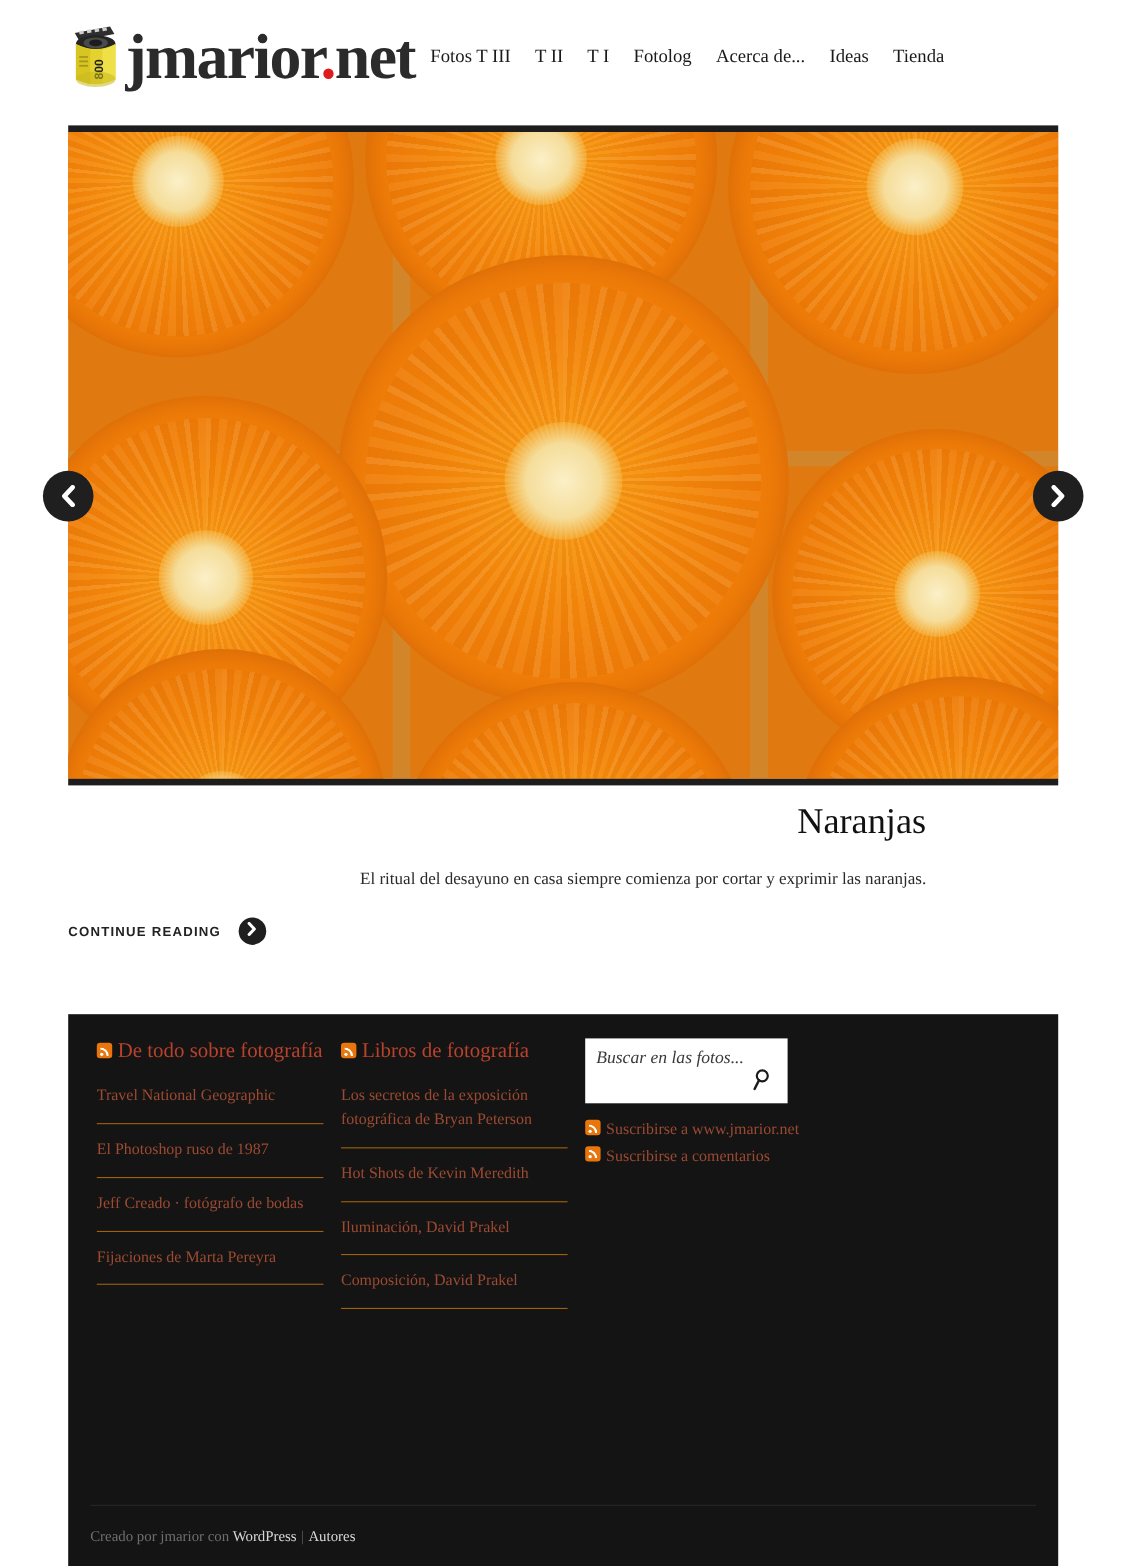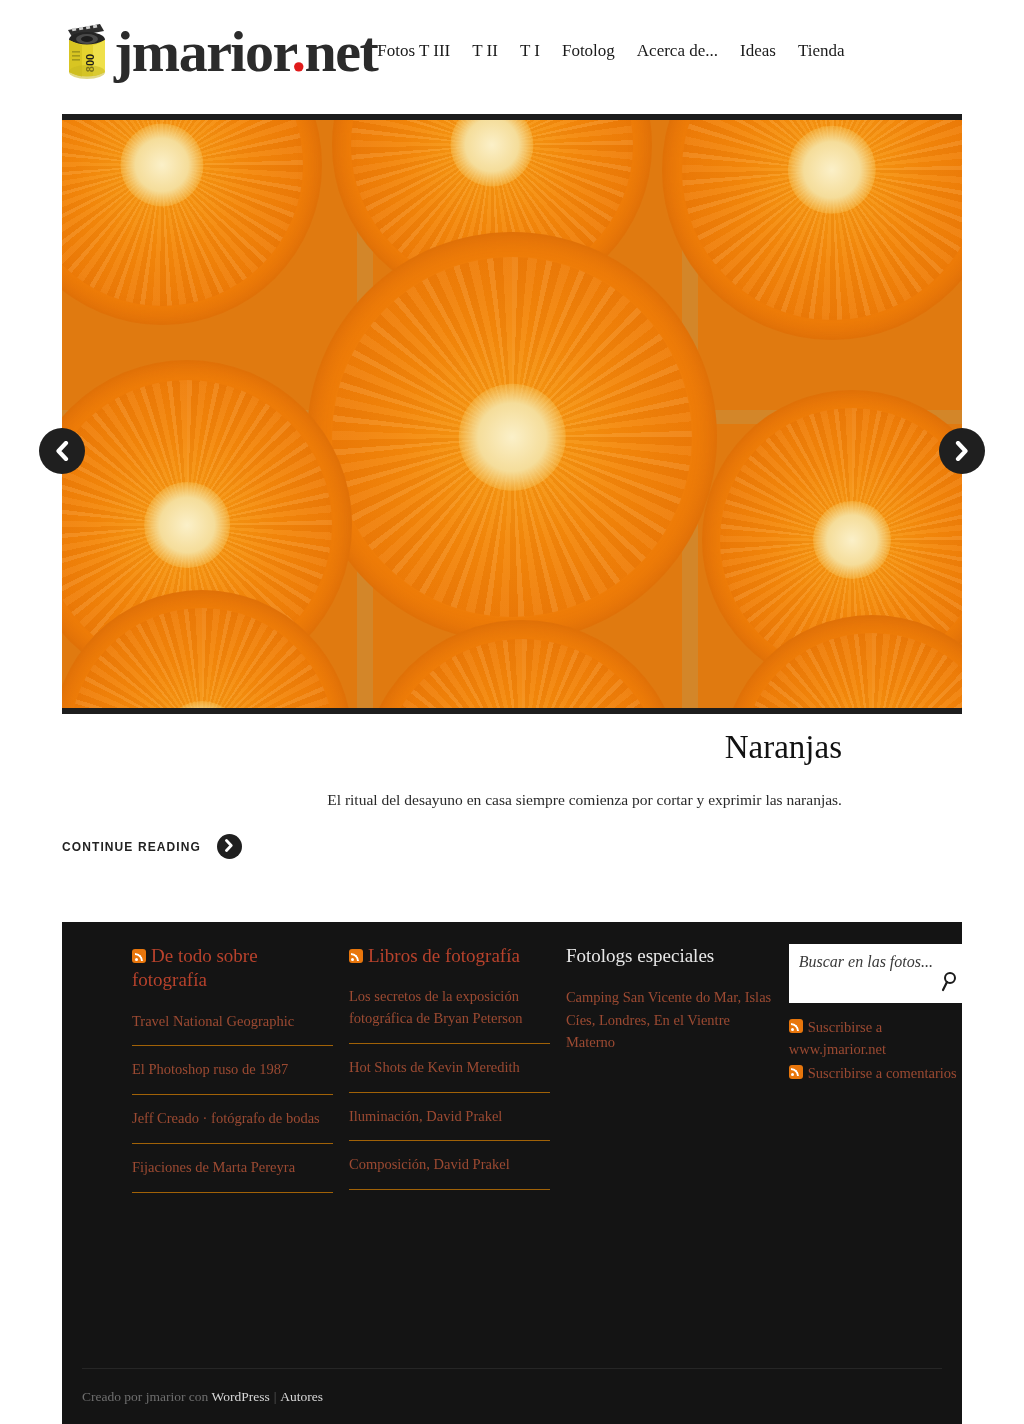--- a/index.html
+++ b/index.html
@@ -50,20 +50,21 @@
     color: #2b2b2b;
     line-height: 1;
     white-space: nowrap;
   }
   .site-title .dot { color: #e01b1b; }
 
   .main-nav {
     display: flex;
     align-items: flex-start;
     gap: 22px;
+    margin-left: 14px;
     padding-bottom: 2px;
   }
   .main-nav a {
     font-family: "Liberation Serif", serif;
     font-size: 17px;
     color: #1a1a1a;
     text-decoration: none;
     white-space: nowrap;
   }
 
@@ -209,21 +210,20 @@
     height: 502px;
     background: #141414;
   }
 
   .footer-widgets {
     position: absolute;
     left: 0; top: 0;
     width: 900px;
     display: flex;
     padding: 22px 18px 0 18px;
-    margin-left: 44px;
   }
 
   .widget-col { padding: 0 8px; }
   .col-1 { width: 222px; }
   .col-2 { width: 222px; }
   .col-3 { width: 228px; }
   .col-4 { width: 212px; }
 
   .widget-title {
     font-family: "Liberation Serif", serif;
@@ -506,24 +506,20 @@
             </li>
           <li>
               <a href="#">Iluminación, David Prakel</a>
             </li>
           <li>
               <a href="#">Composición, David Prakel</a>
             </li>
         </ul>
       </div>
 
-      <div class="widget-col col-3">
-        <h3 class="widget-title light">Fotologs especiales</h3>
-        <p class="fotolog-text"><a href="#">Camping San Vicente do Mar</a><span class="sep">, </span><a href="#">Islas Cíes</a><span class="sep">, </span><a href="#">Londres</a><span class="sep">, </span><a href="#">En el Vientre Materno</a></p>
-      </div>
 
       <div class="widget-col col-4">
         <div class="search-box">
           <input class="search-input" type="text" placeholder="Buscar en las fotos..." style="">
           <button class="search-btn">
             <span>
               <svg width="18" height="22" viewBox="0 0 18 22">
                 <circle cx="10" cy="7" r="5" stroke="#1a1a1a" stroke-width="2" fill="none"></circle>
                 <path d="M7 11 L3 19" stroke="#1a1a1a" stroke-width="2.2" stroke-linecap="round"></path>
               </svg>

